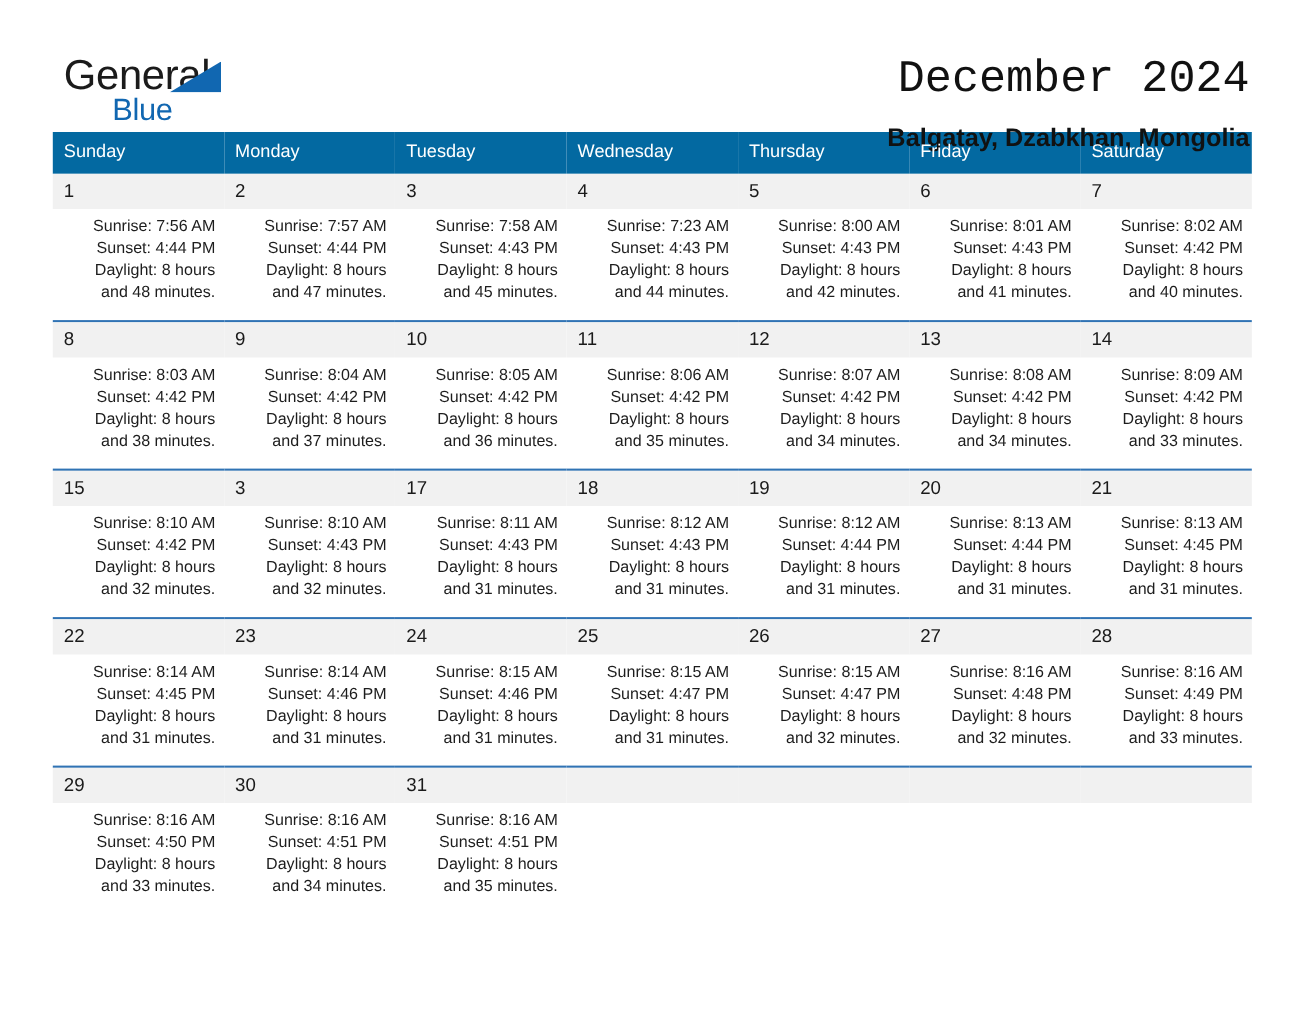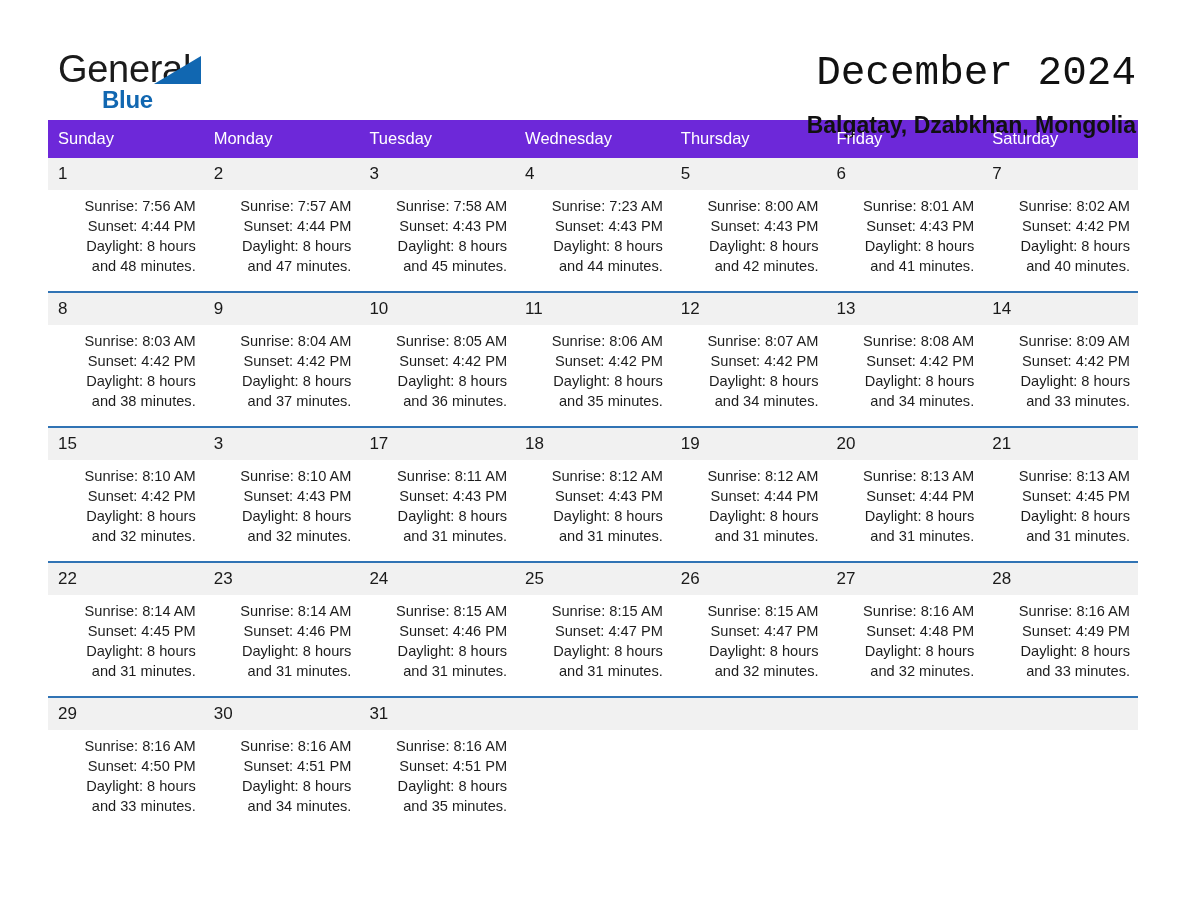--- a/index.html
+++ b/index.html
@@ -43,25 +43,25 @@
   }
   .logo-general {
     font-size: 38px;
     line-height: 34px;
     color: #1b1b1b;
     letter-spacing: -0.3px;
     font-weight: 400;
     display: block;
   }
   .logo-blue {
-    font-size: 24px;
+    font-size: 28px;
     line-height: 34px;
     color: #1167b1;
     letter-spacing: -0.3px;
-    font-weight: 700;
+    font-weight: 400;
     display: block;
     margin-left: 44px;
     margin-top: -3px;
   }
   .logo-tri {
     position: absolute;
     left: 96px;
     top: 8px;
     width: 47px;
     height: 28px;
@@ -95,21 +95,21 @@
   .cal-wrap {
     padding: 0 50px 0 48px;
     margin-top: 8px;
   }
   table.calendar {
     width: 1090px;
     border-collapse: collapse;
     table-layout: fixed;
   }
   table.calendar th {
-    background: #6d28d9;
+    background: #0369a1;
     color: #ffffff;
     font-size: 16.5px;
     font-weight: 400;
     text-align: left;
     padding: 9px 0 10px 10px;
     height: 34px;
     border: none;
   }
 
   tr.week-row > td {

